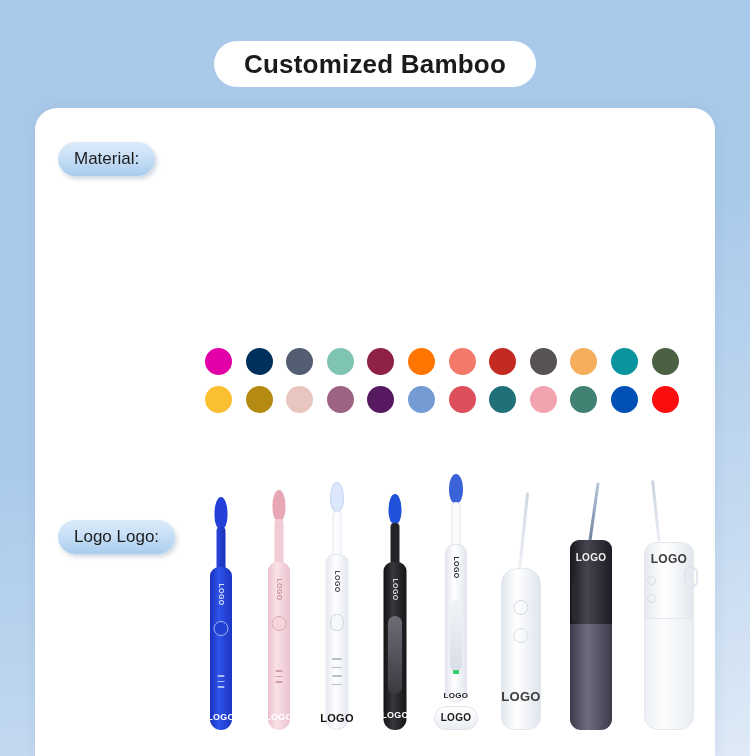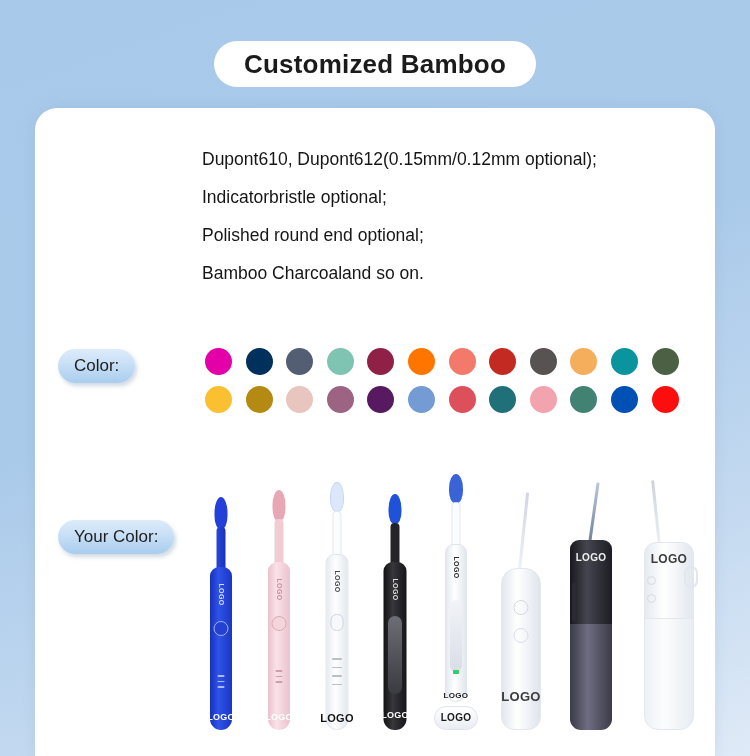--- a/index.html
+++ b/index.html
@@ -191,31 +191,25 @@
 </style>
 </head>
 <body>
 
 <div id="title-pill">
   <span class="title-text">Customized Bamboo</span>
 </div>
 
 <div id="content-card">
 
-
-  <div id="material-lines">
-    <div class="material-line">Dupont610, Dupont612(0.15mm/0.12mm optional);</div>
-    <div class="material-line">Indicatorbristle optional;</div>
-    <div class="material-line">Polished round end optional;</div>
-    <div class="material-line">Bamboo Charcoaland so on.</div>
+  <div class="label-pill" id="pill-material">
+    <span class="pill-text">Material:</span>
   </div>
 
-  <div class="label-pill" id="pill-color">
-    <span class="pill-text">Color:</span>
-  </div>
+
 
   <div id="color-swatches">
     <div class="swatch-row">
         <span class="swatch" title="#e400a8" style="background: rgb(228, 0, 168);"></span>
         <span class="swatch" title="#00305c" style="background: rgb(0, 48, 92);"></span>
         <span class="swatch" title="#545e73" style="background: rgb(84, 94, 115);"></span>
         <span class="swatch" title="#7fc4b2" style="background: rgb(127, 196, 178);"></span>
         <span class="swatch" title="#8f2147" style="background: rgb(143, 33, 71);"></span>
         <span class="swatch" title="#ff7500" style="background: rgb(255, 117, 0);"></span>
         <span class="swatch" title="#f3796b" style="background: rgb(243, 121, 107);"></span>
@@ -235,21 +229,21 @@
         <span class="swatch" title="#de4f5c" style="background: rgb(222, 79, 92);"></span>
         <span class="swatch" title="#1f7078" style="background: rgb(31, 112, 120);"></span>
         <span class="swatch" title="#f3a3ae" style="background: rgb(243, 163, 174);"></span>
         <span class="swatch" title="#428273" style="background: rgb(66, 130, 115);"></span>
         <span class="swatch" title="#0050b5" style="background: rgb(0, 80, 181);"></span>
         <span class="swatch" title="#fc0e0e" style="background: rgb(252, 14, 14);"></span>
       </div>
   </div>
 
   <div class="label-pill" id="pill-logo">
-    <span class="pill-text">Your Color:</span>
+    <span class="pill-text">Logo Logo:</span>
   </div>
 
   <div id="product-strip">
 
     <div class="product" style="left:8px; width:46px; height:235px;">
       <div class="brush-head" style="top:2px; width:13px; height:32px; background:#2540d8;"></div>
       <div class="brush-neck" style="top:32px; width:9px; height:48px; background:linear-gradient(90deg,#2a47da,#1a31bb); border-radius:4px;"></div>
       <div class="brush-body" style="top:72px; width:22px; height:163px; background:linear-gradient(90deg,#1731bd 0%,#2f52e8 38%,#1b36c4 100%);"></div>
       <div class="logo-vert" style="top:96px; color:#d8e0ff;">LOGO</div>
       <div class="power-ring" style="top:126px; border:1.6px solid #9fb4f5; background:#2142d2;"></div>

